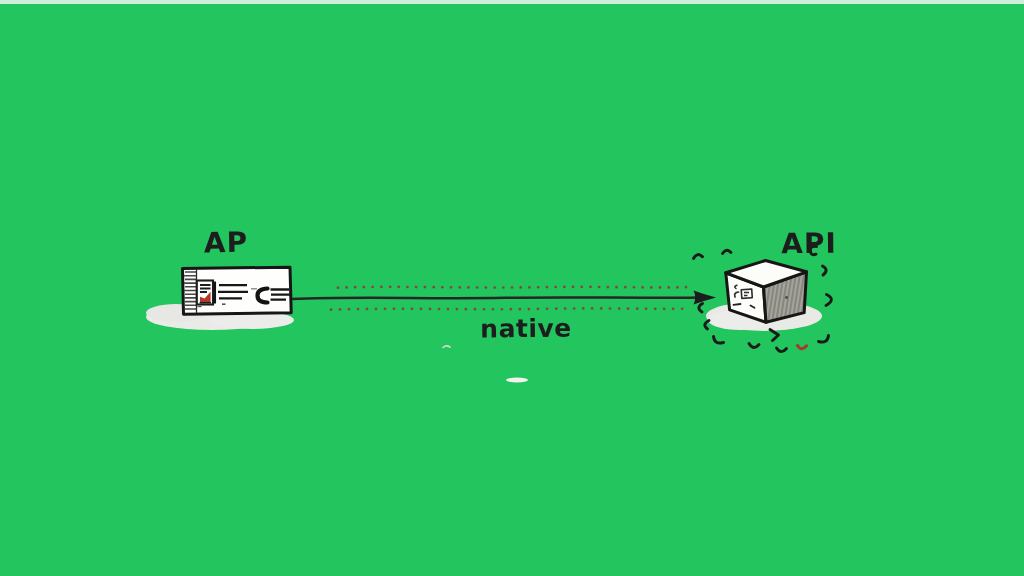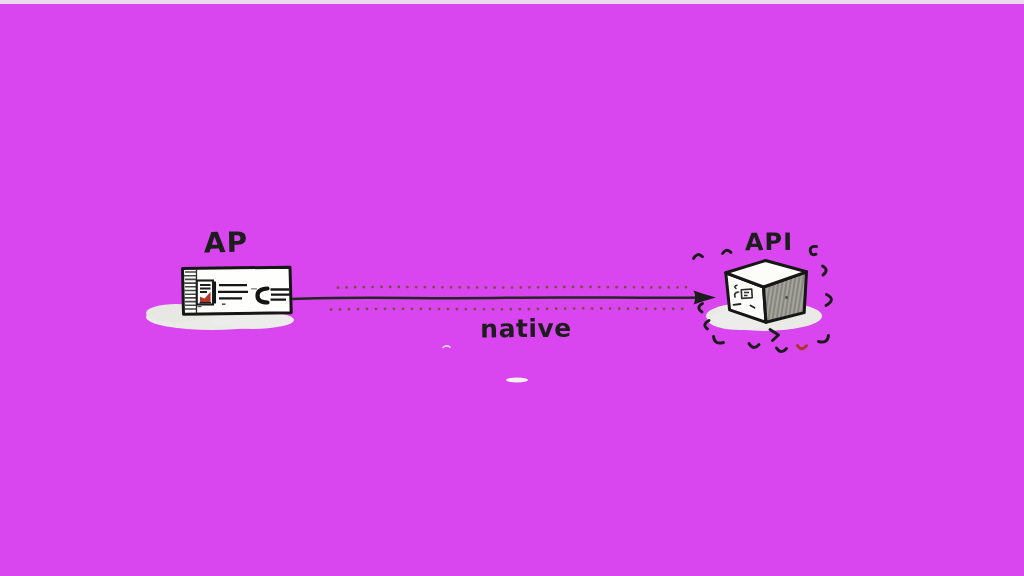--- a/index.html
+++ b/index.html
@@ -1,37 +1,37 @@
 <!DOCTYPE html>
 <html><head>
 <meta charset="utf-8">
 <style>
   html,body{margin:0;padding:0;background:#ffffff;}
   #canvas{
     position:relative;
     width:1024px;height:576px;
-    background:#d946ef;
+    background:#22c55e;
     overflow:hidden;
     font-family:"DejaVu Sans","Liberation Sans",sans-serif;
   }
   #top-edge{
     position:absolute;left:0;top:0;width:1024px;height:4px;
     background:#eef2f1;opacity:.85;
   }
   .label{
     position:absolute;
     font-weight:700;
     color:#1d1d1d;
     text-align:center;
     letter-spacing:1px;
     line-height:1;
     user-select:none;
   }
   #ap-label{left:193px;top:229px;width:66px;font-size:28px;transform:rotate(-1deg);}
-  #api-label{left:736px;top:230px;width:66px;font-size:24px;transform:rotate(-0.5deg);}
+  #api-label{left:776px;top:230px;width:66px;font-size:28px;transform:rotate(-0.5deg);}
   #edge-label{left:478px;top:316px;width:96px;font-size:25px;letter-spacing:0.5px;transform:rotate(-0.6deg);}
   svg{position:absolute;left:0;top:0;}
 </style>
 </head>
 <body>
 
 <div id="canvas">
 
   <div id="top-edge"></div>
 

